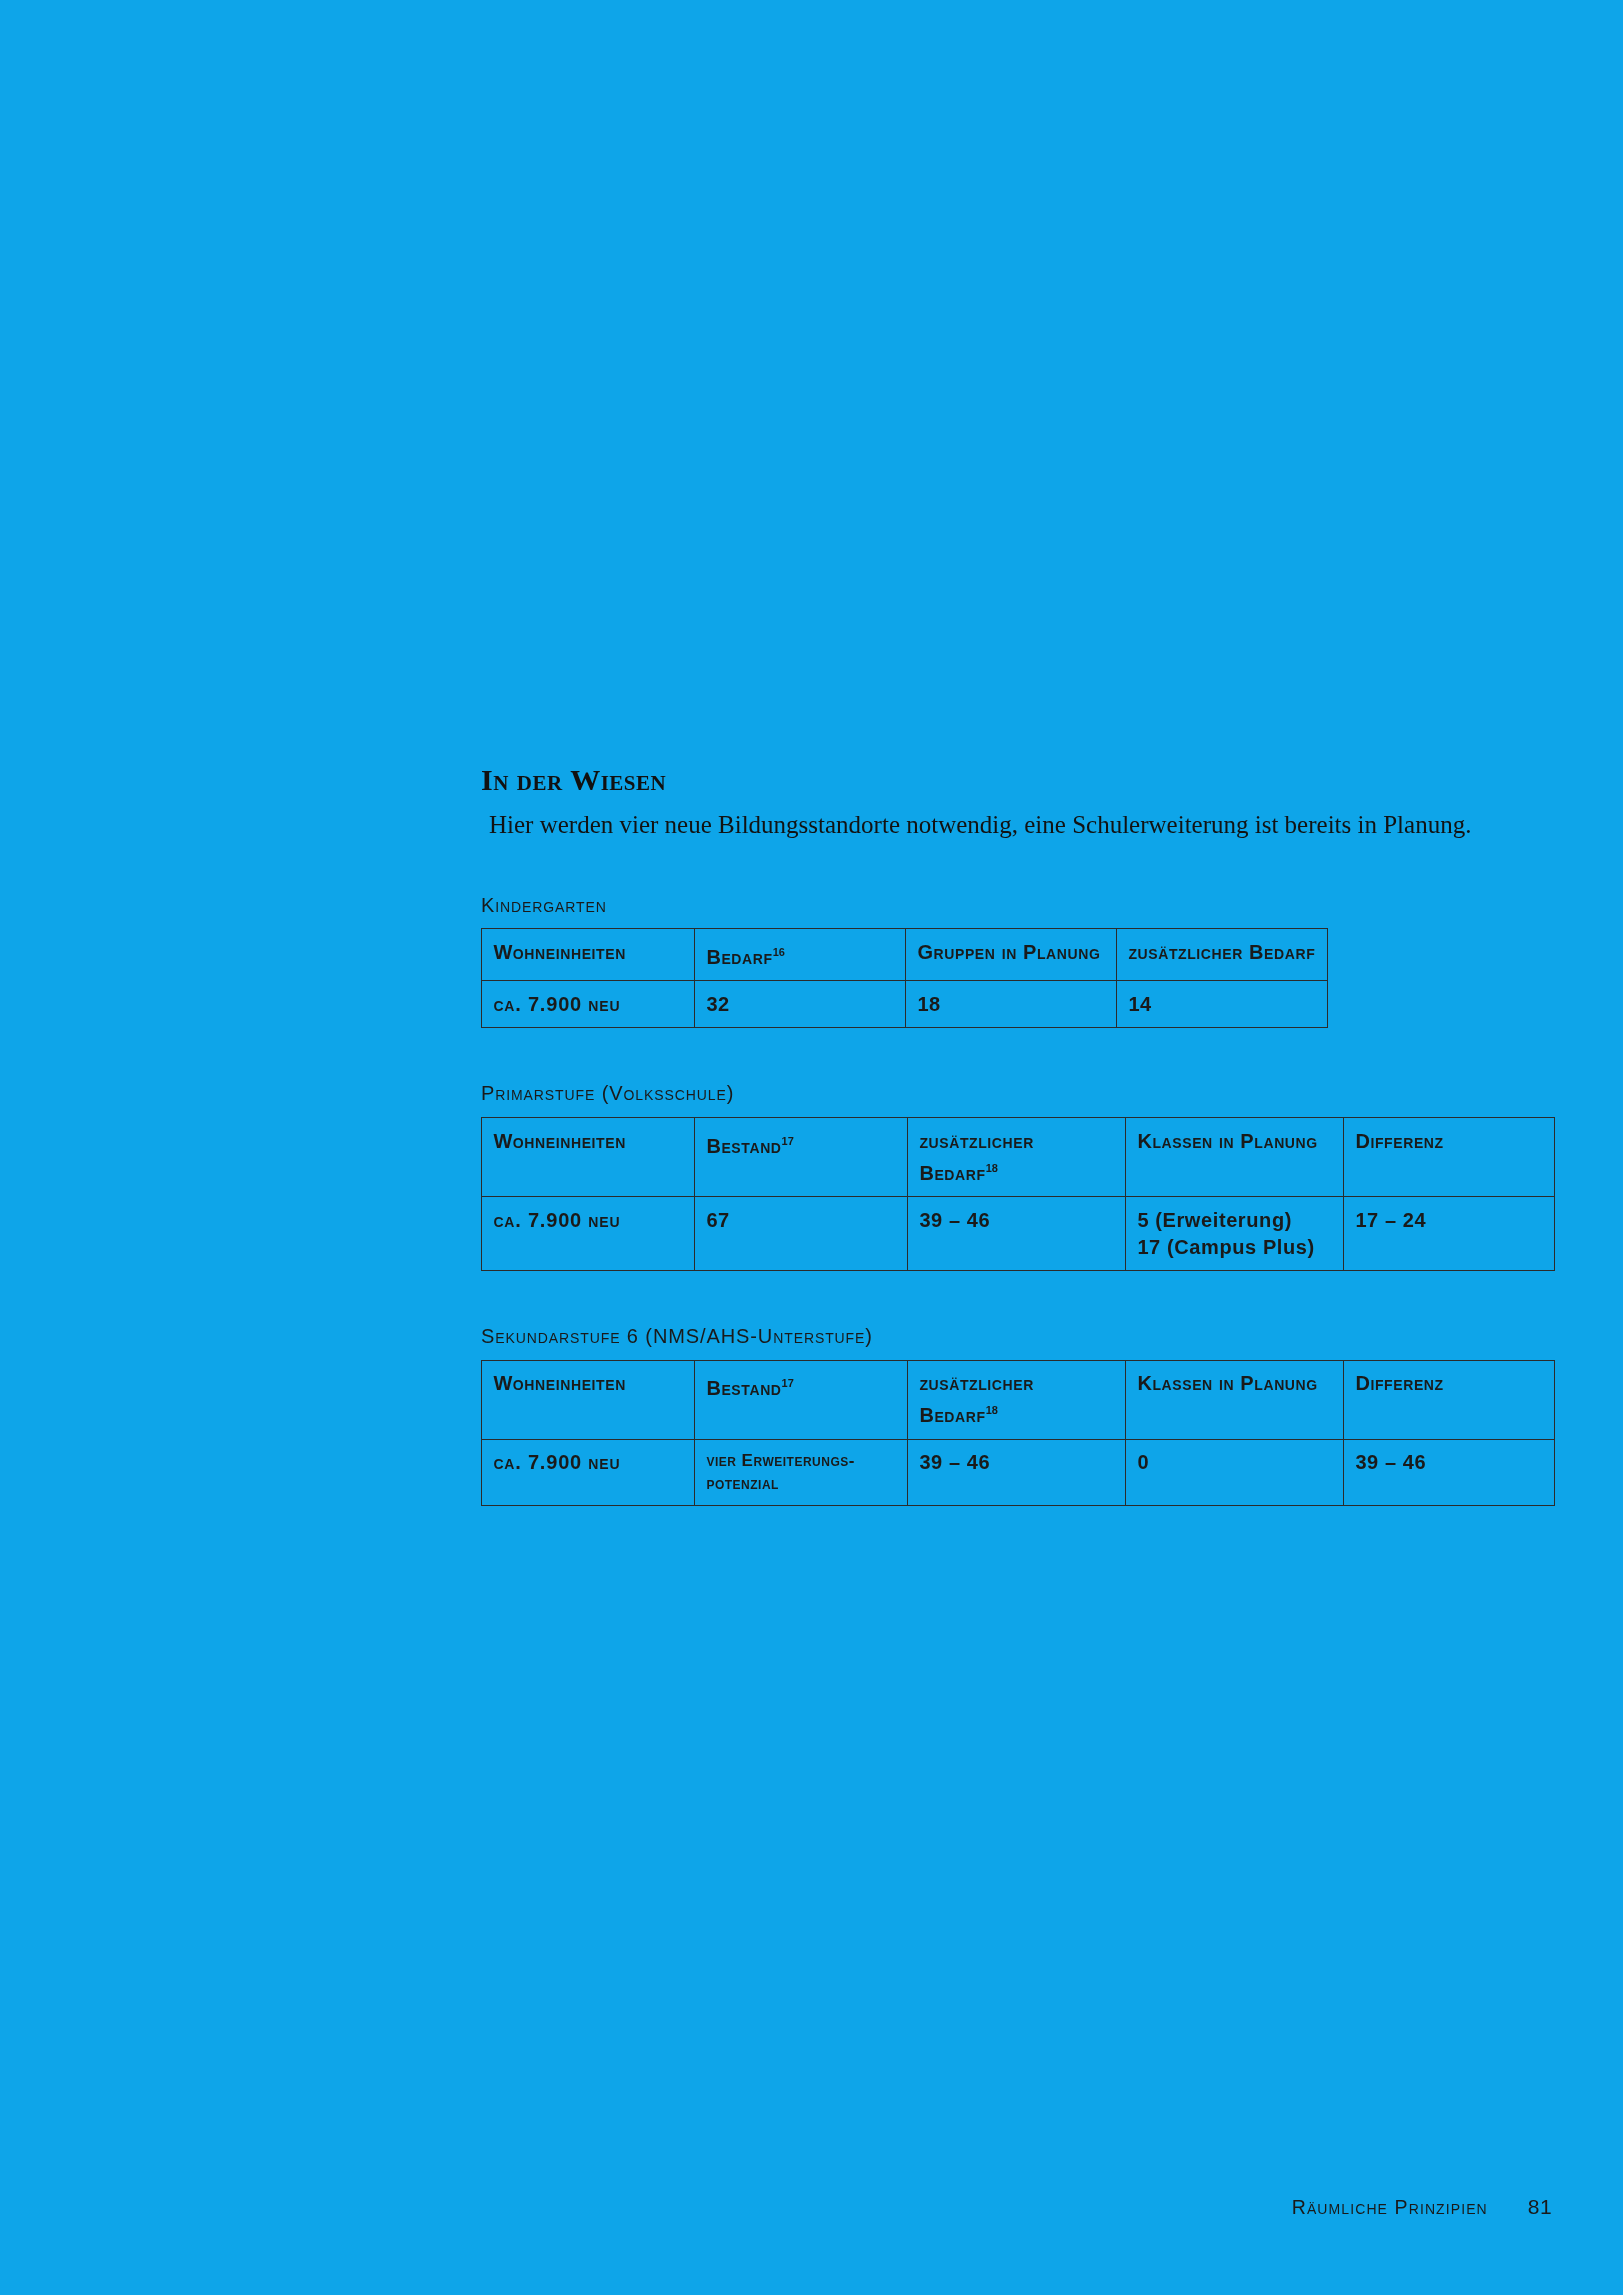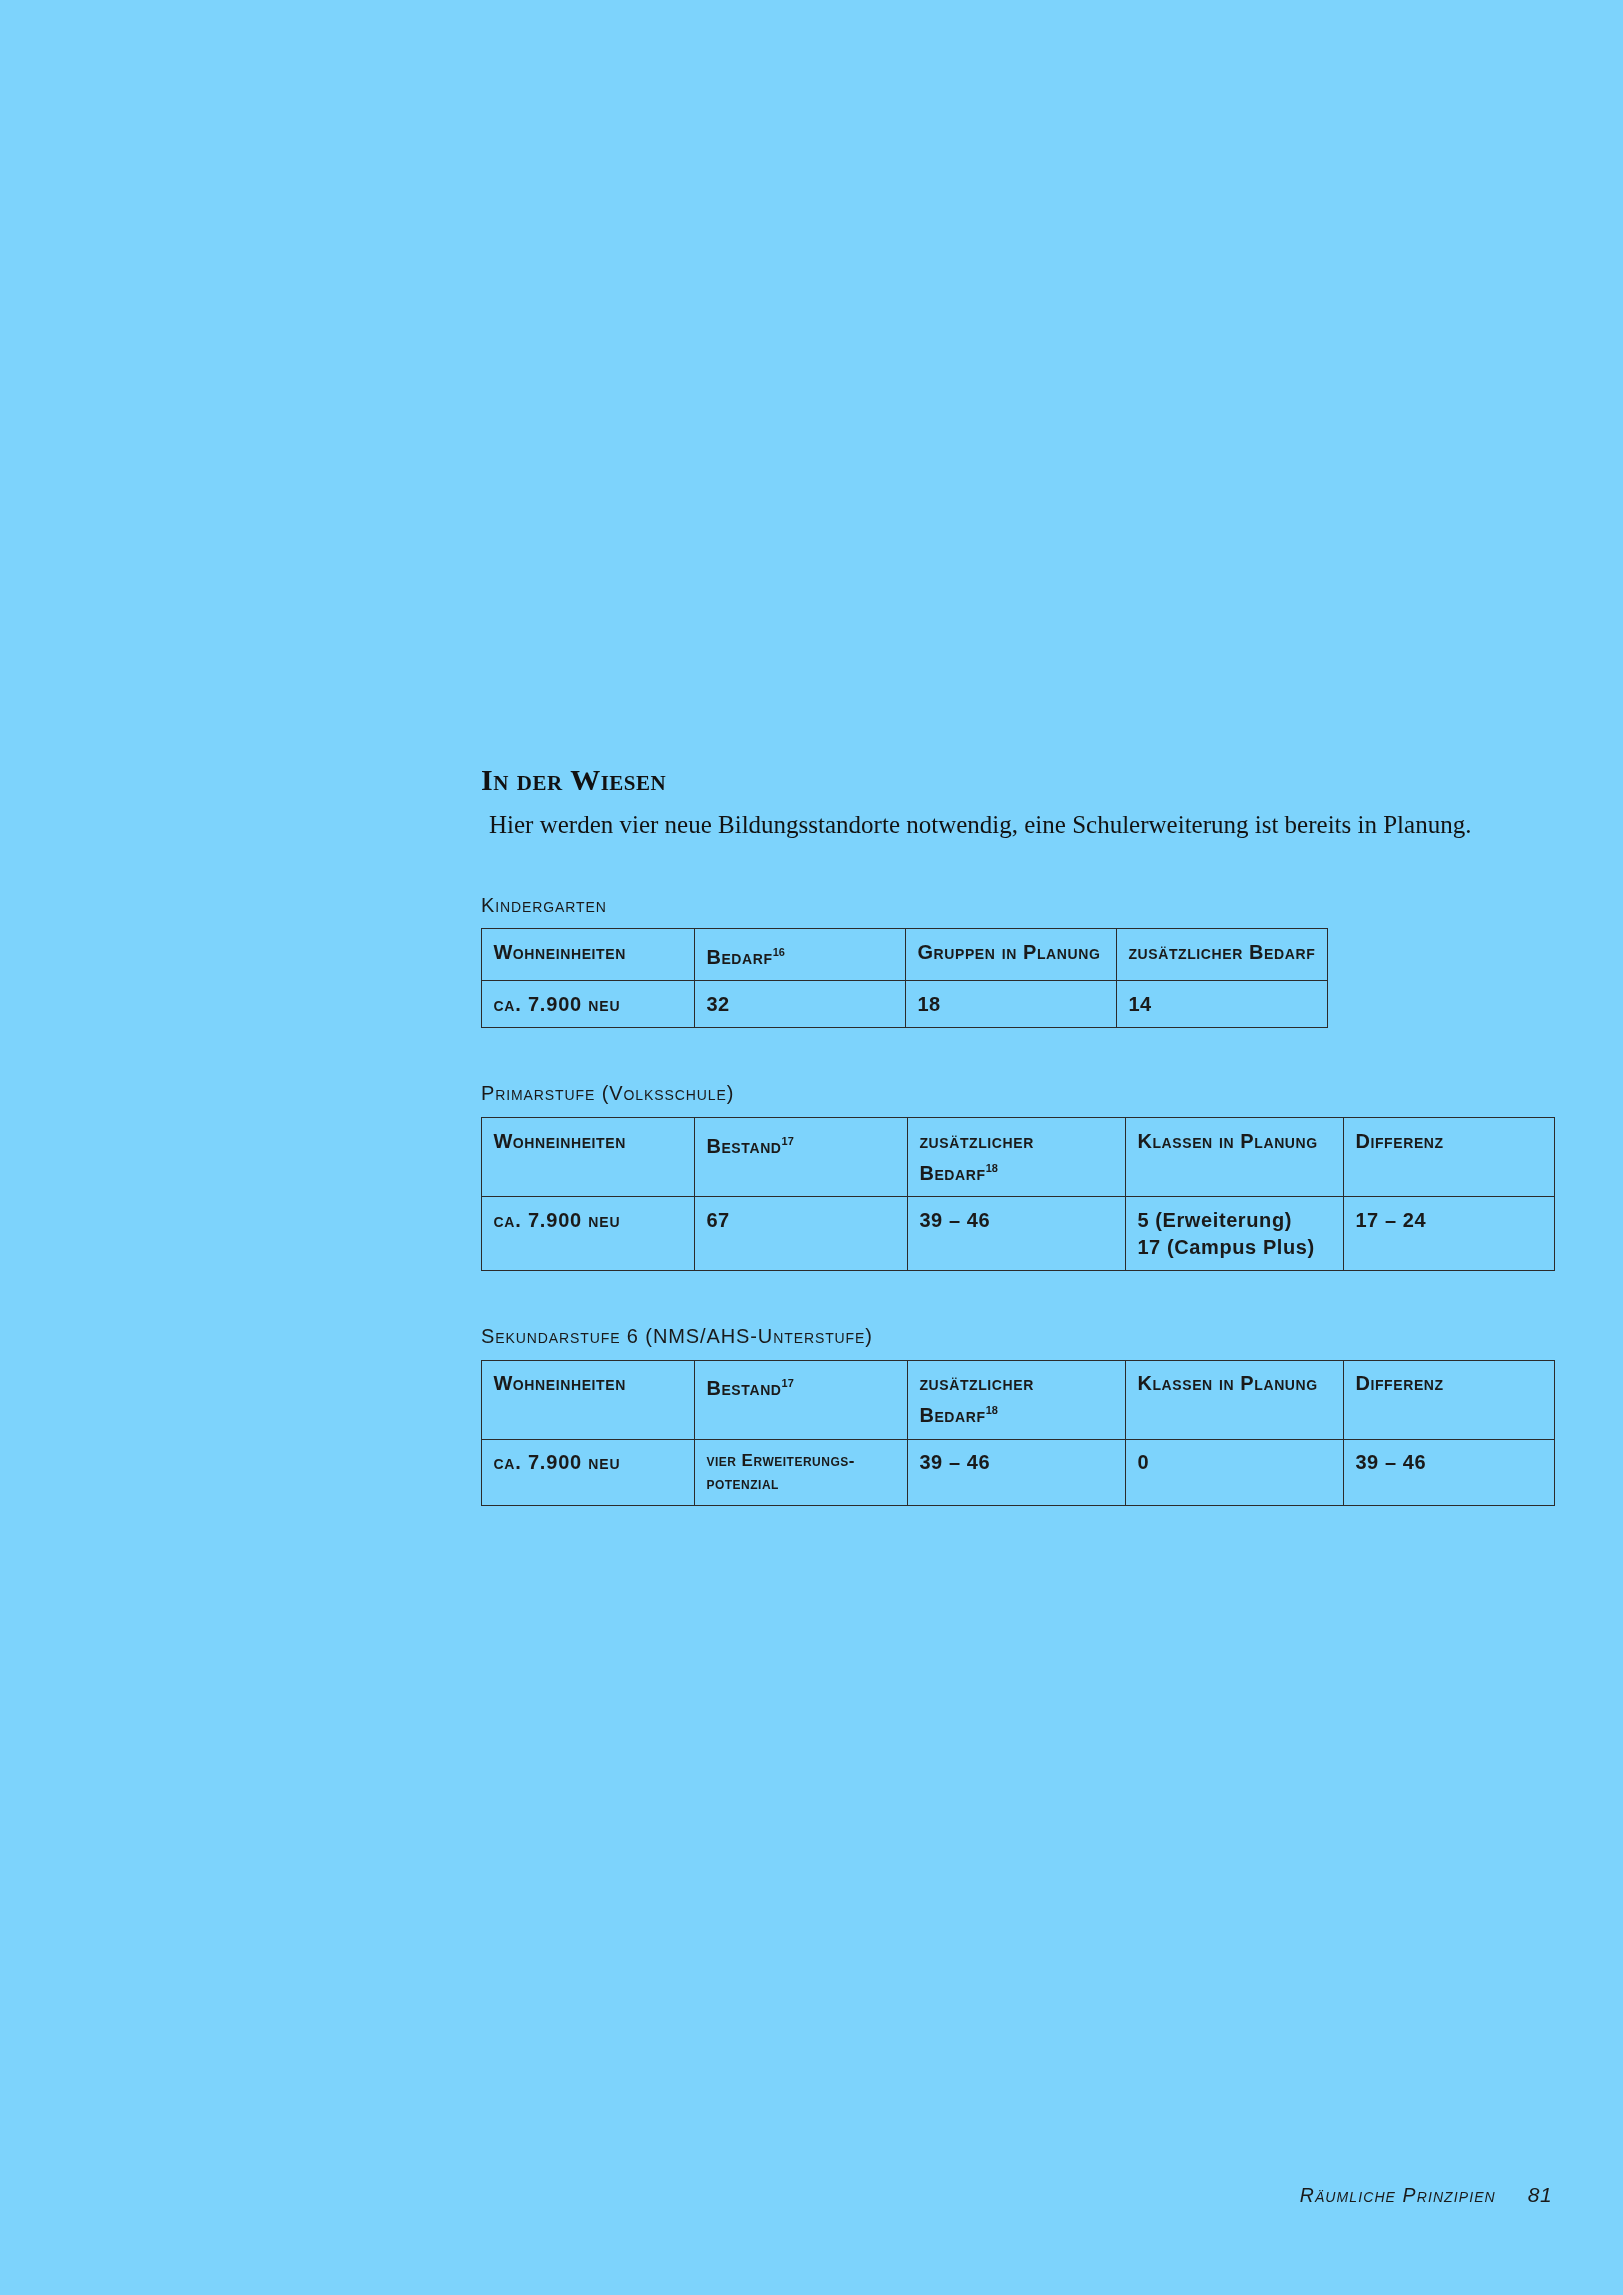--- a/index.html
+++ b/index.html
@@ -14,21 +14,21 @@
     color: #1a1a1a;
     position: relative;
     overflow: hidden;
   }
 
   .page {
     position: absolute;
     left: 0; top: 0;
     width: 1623px;
     height: 2295px;
-    background: #7dd3fc;
+    background: #0ea5e9;
   }
 
   .content {
     position: absolute;
     left: 481px;
     top: 763px;
     width: 1071px;
   }
 
   
@@ -139,25 +139,24 @@
   .footer {
     position: absolute;
     left: 0;
     top: 2183px;
     width: 1623px;
     height: 32px;
   }
   .footer-inner {
     position: absolute;
     right: 71px;
-    top: 0;
+    top: 12px;
     display: flex;
     align-items: baseline;
-    gap: 32px;
-    font-style: italic;
+    gap: 40px;
   }
   .footer-label {
     font-family: "Liberation Sans", sans-serif;
     font-variant: small-caps;
     font-size: 19.5px;
     letter-spacing: 1.1px;
     color: #1a1a1a;
   }
   .footer-page {
     font-family: "Liberation Sans", sans-serif;

